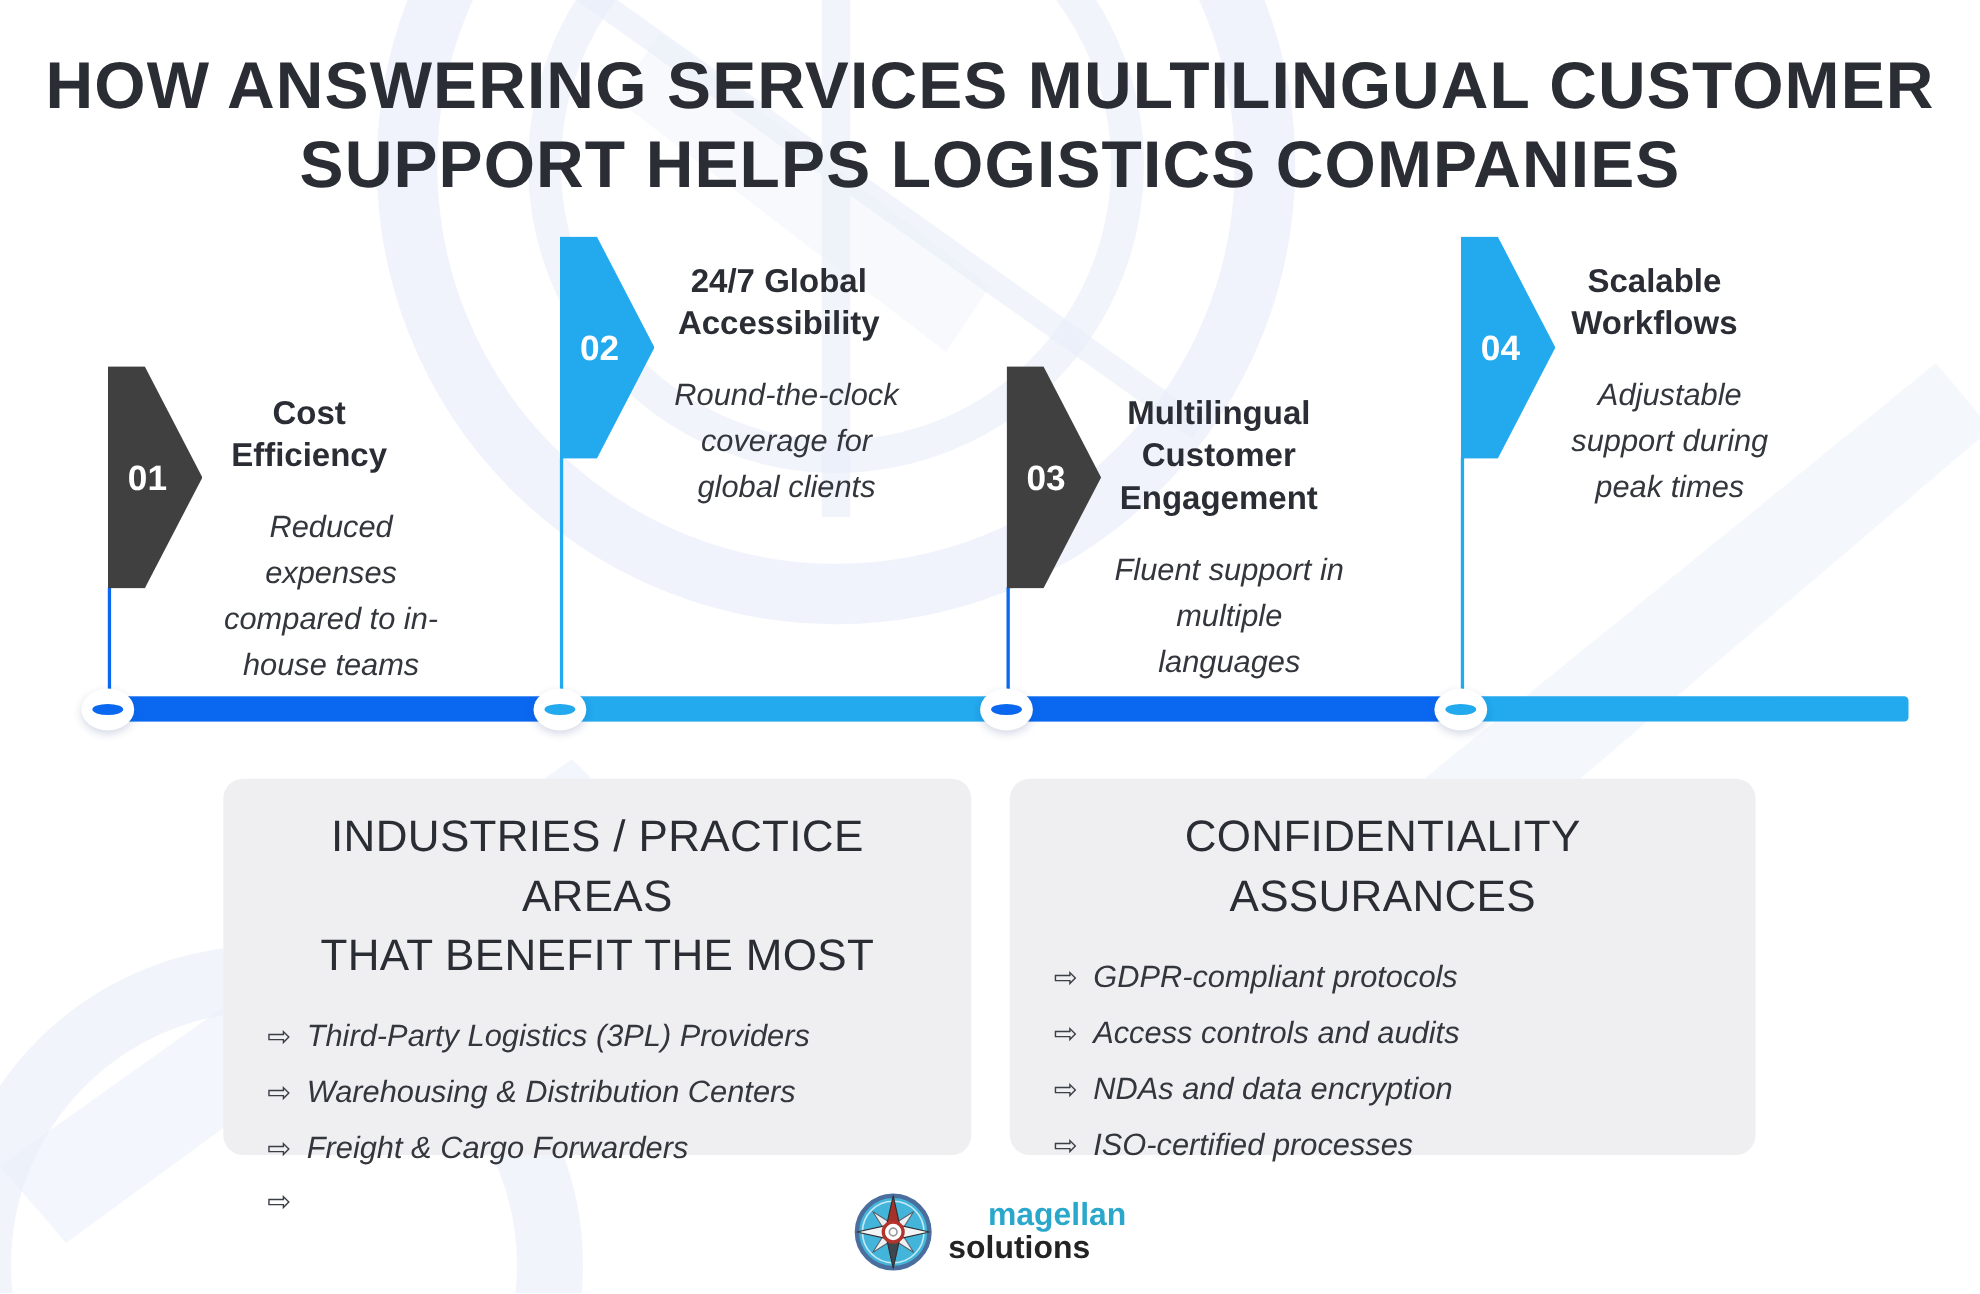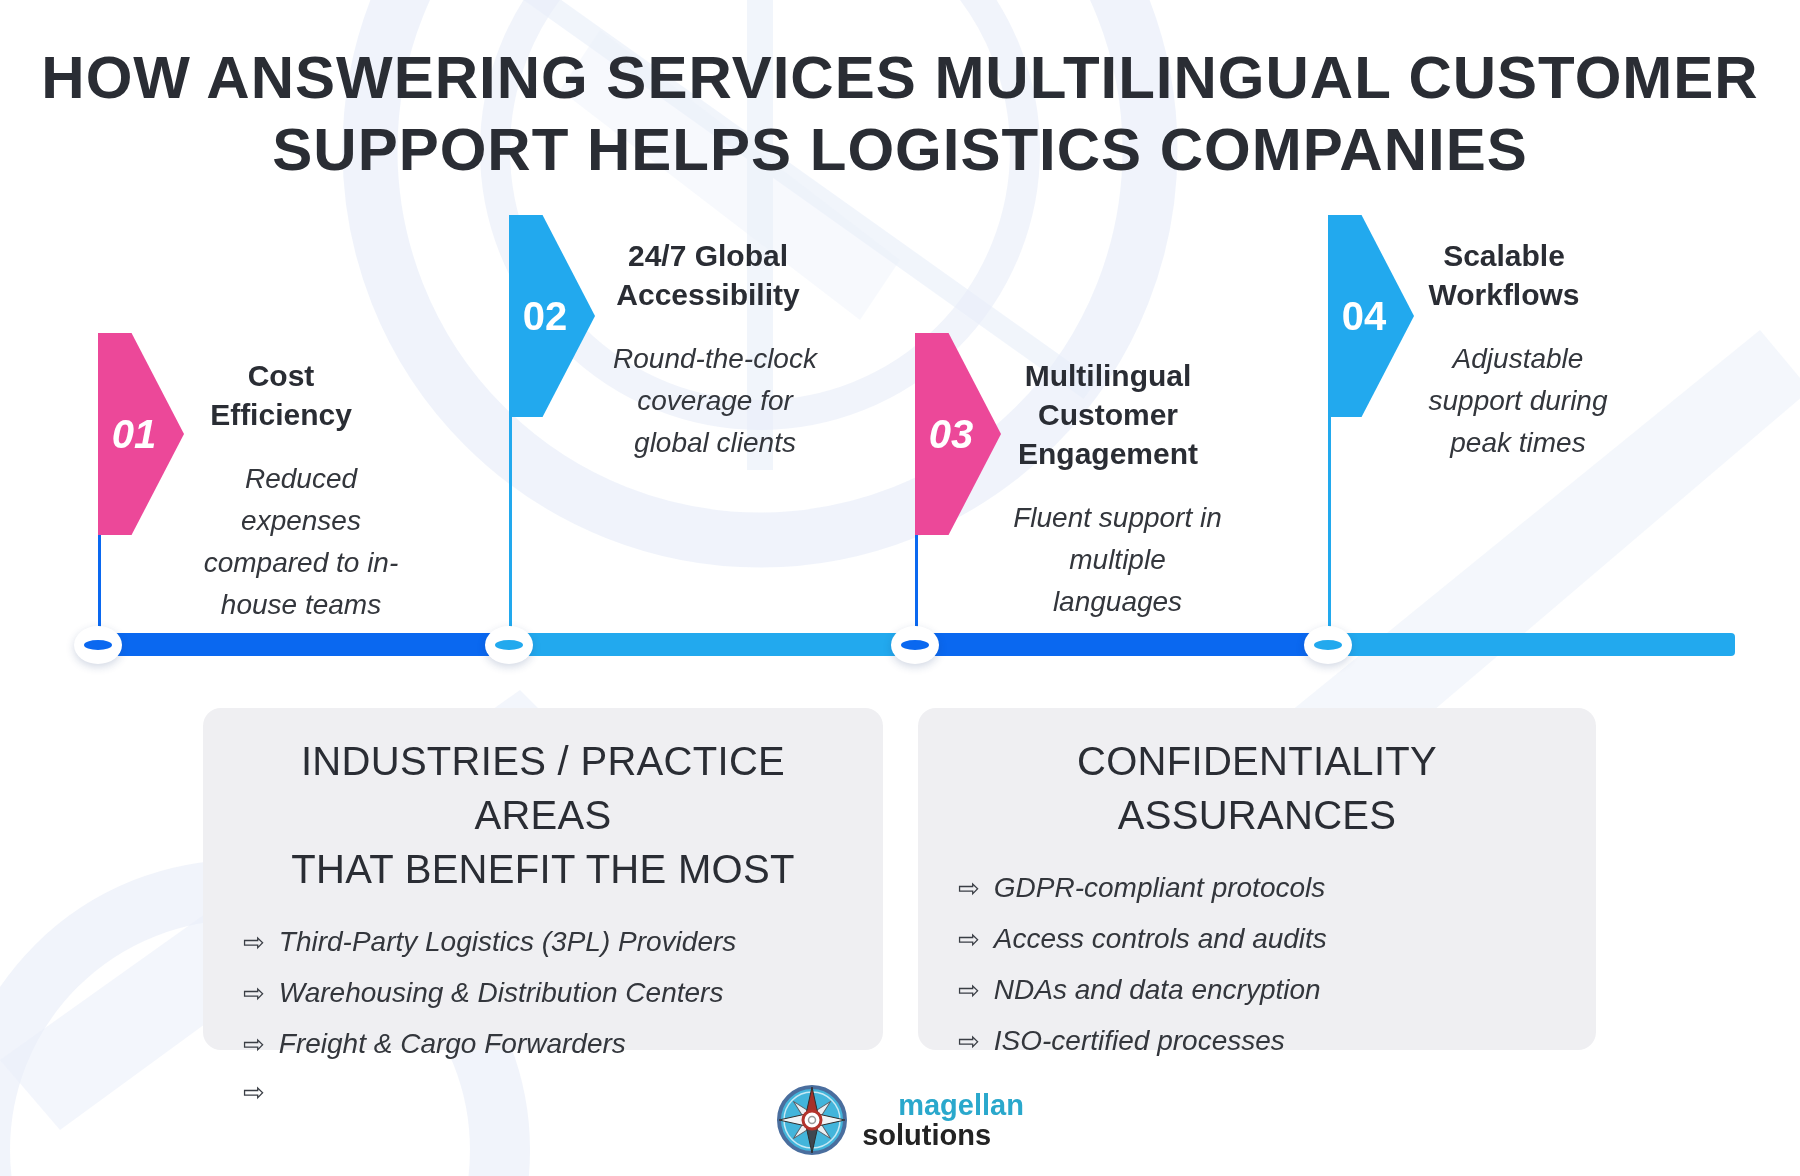--- a/index.html
+++ b/index.html
@@ -29,27 +29,27 @@
   .stem-1{left:98px;top:534px;height:112px;}
   .stem-2{left:509px;top:416px;height:230px;}
   .stem-3{left:915px;top:534px;height:112px;}
   .stem-4{left:1328px;top:416px;height:230px;}
 
   .flag{
     position:absolute;width:86px;height:202px;
     clip-path:polygon(0 0,39% 0,100% 50%,39% 100%,0 100%);
     display:flex;align-items:center;
   }
-  .flag.dark{background:#ec4899;font-style:italic;}
+  .flag.dark{background:#404040;}
   .flag.light{background:#22A9EE;}
   .flag-1{left:98px;top:333px;}
   .flag-2{left:509px;top:215px;}
   .flag-3{left:915px;top:333px;}
   .flag-4{left:1328px;top:215px;}
-  .flag .num{width:72px;text-align:center;font-size:40px;font-weight:700;color:#ffffff;}
+  .flag .num{width:72px;text-align:center;font-size:32px;font-weight:700;color:#ffffff;}
 
   .node{
     position:absolute;top:626px;width:48px;height:38px;background:#ffffff;border-radius:50%;
     box-shadow:0 3px 8px rgba(30,60,120,.20);
     display:flex;align-items:center;justify-content:center;
   }
   .node-1{left:74px;}  .node-2{left:485px;}
   .node-3{left:891px;} .node-4{left:1304px;}
   .lens{width:28px;height:10px;border-radius:50%;}
   .lens.dark{background:#0A68F0;}

